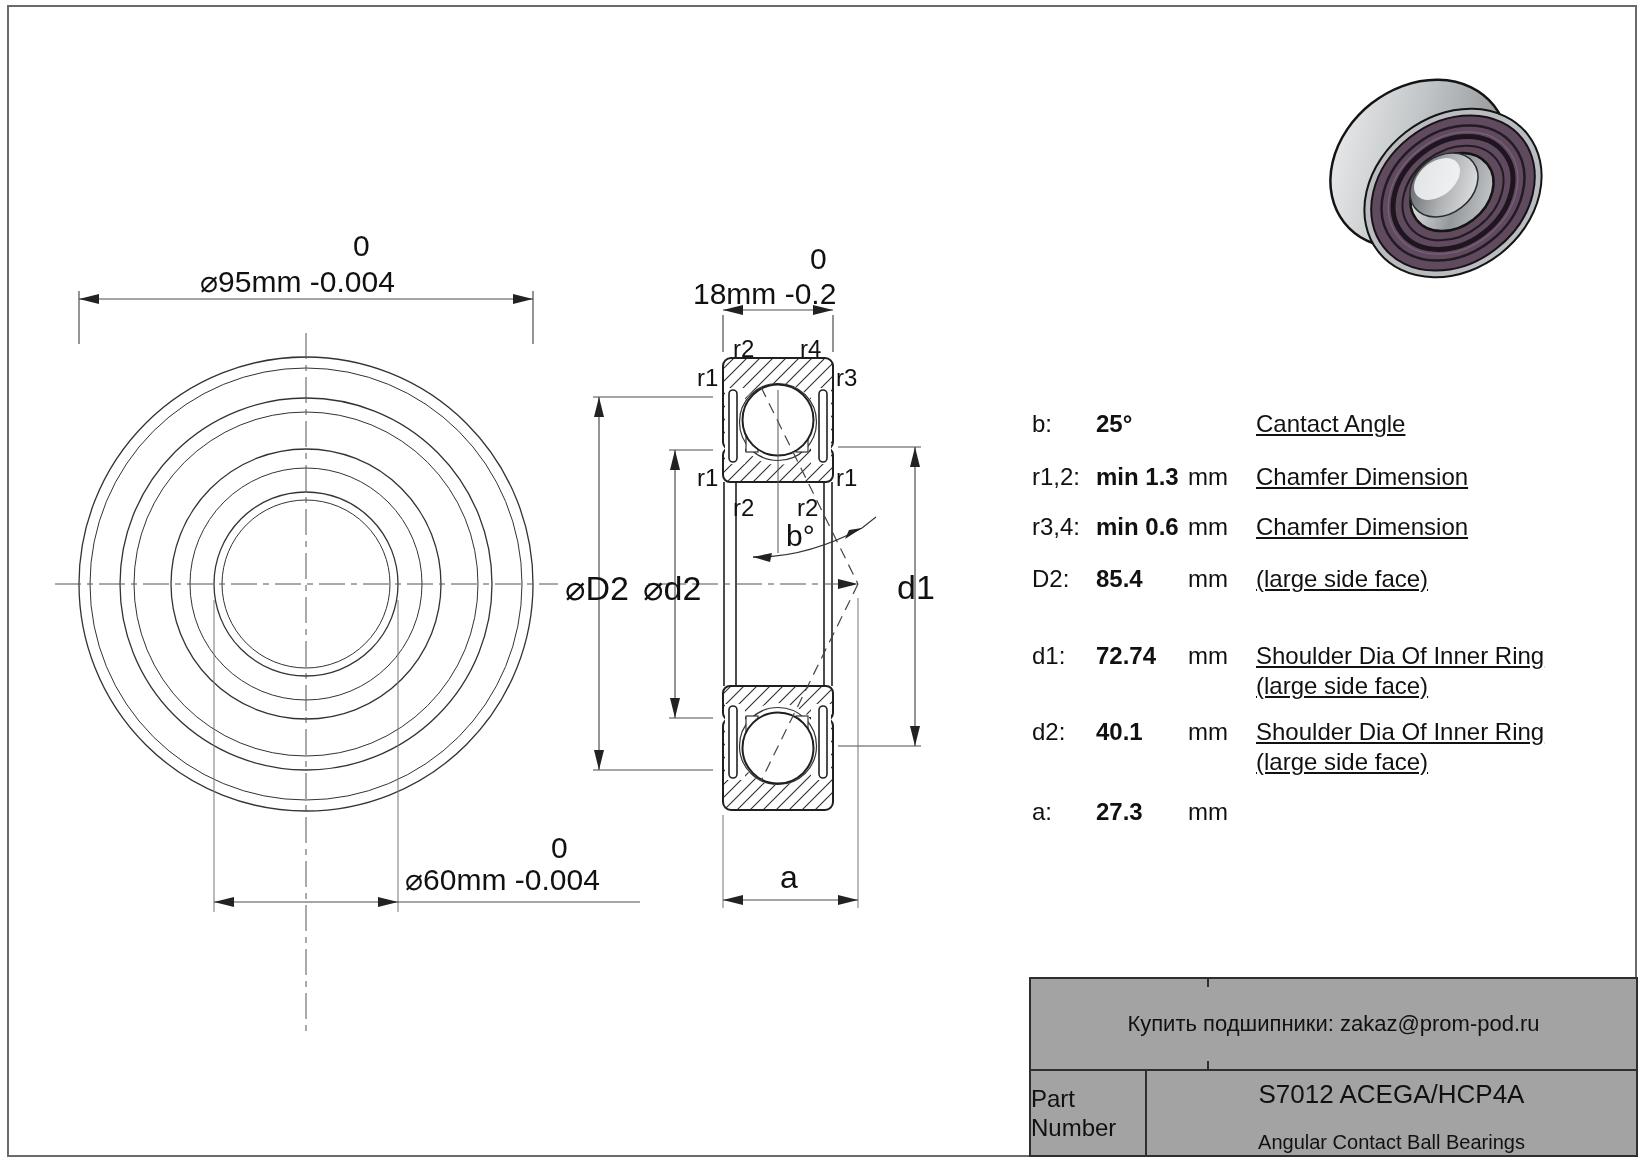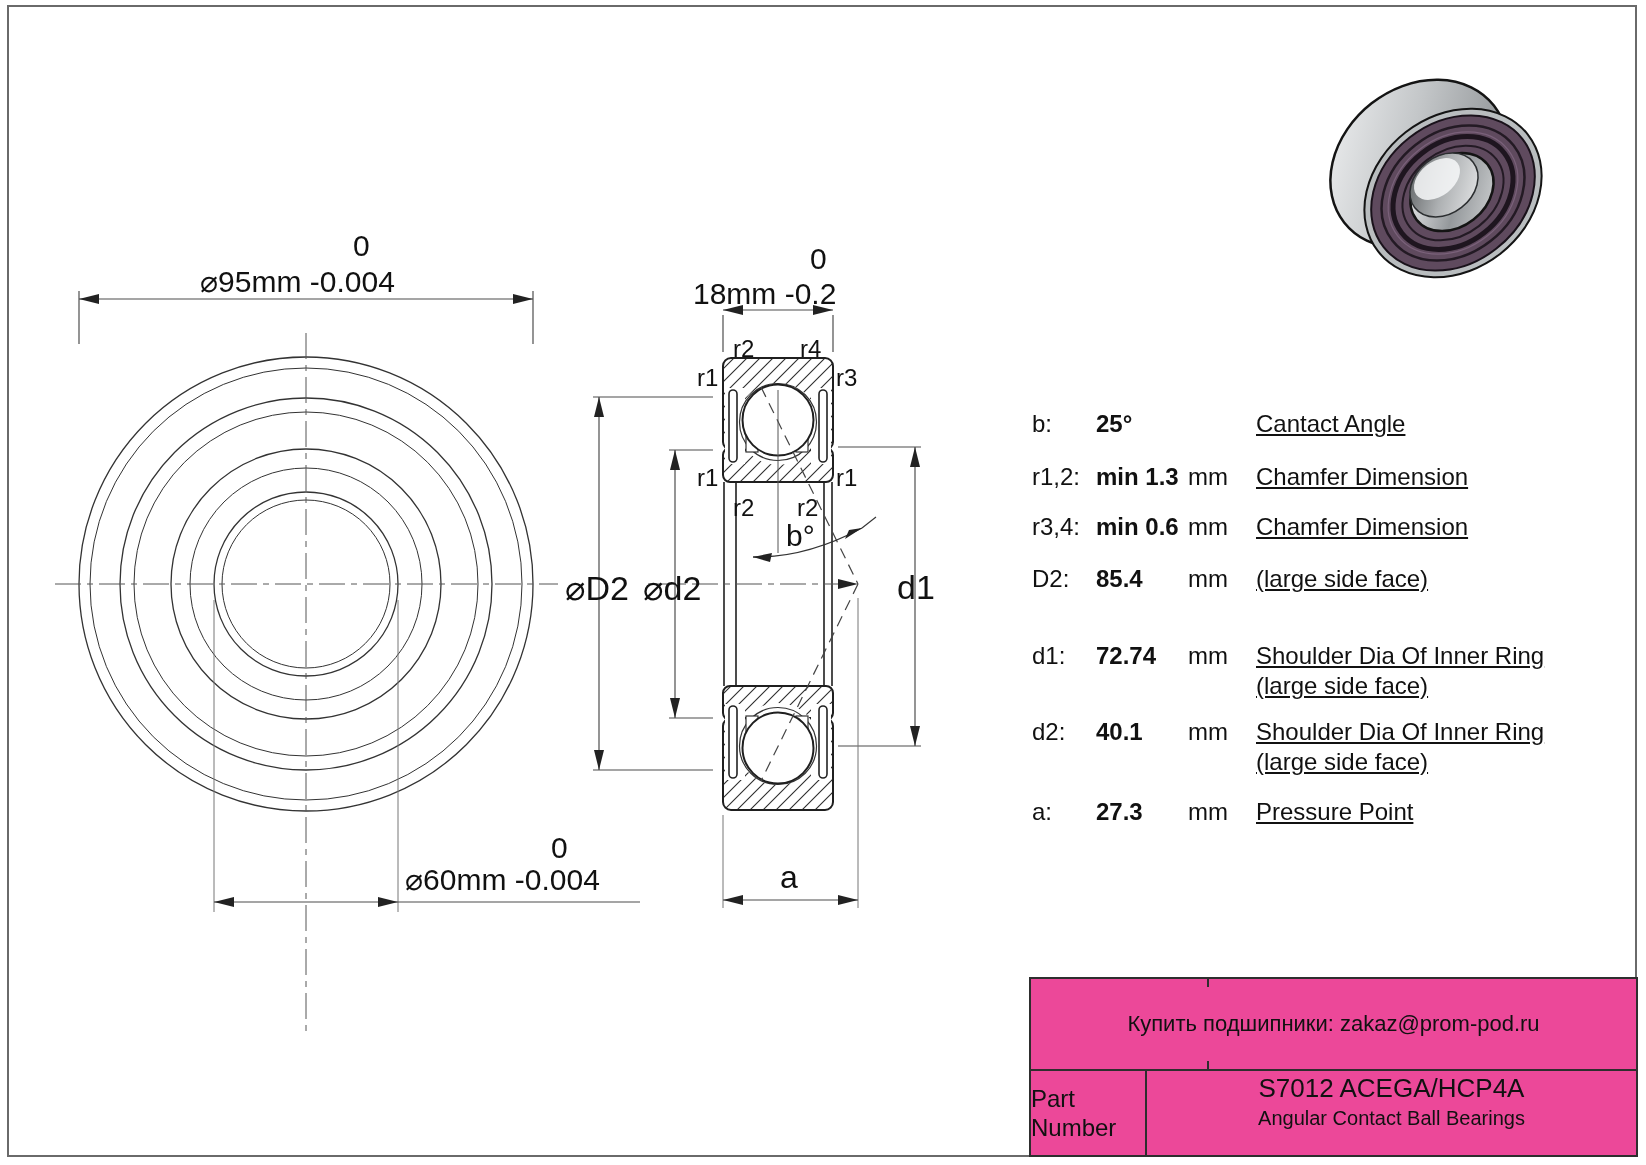--- a/index.html
+++ b/index.html
@@ -13,32 +13,32 @@
   
   #spec{position:absolute;left:1032px;top:0;width:606px;font-size:24px;line-height:30px;}
   .spec-row{position:absolute;left:0;width:606px;}
   .spec-row .k{position:absolute;left:0;white-space:nowrap;}
   .spec-row .v{position:absolute;left:64px;white-space:nowrap;font-weight:bold;}
   .spec-row .u{position:absolute;left:156px;white-space:nowrap;}
   .spec-row .d{position:absolute;left:224px;white-space:nowrap;text-decoration:underline;}
 
   
   #title-block{position:absolute;left:1029px;top:977px;width:609px;height:180px;
-        border:2px solid #2e2e2e;box-sizing:border-box;background:#ec4899;}
+        border:2px solid #2e2e2e;box-sizing:border-box;background:#a3a3a3;}
   #tb-divider{position:absolute;left:0;top:90px;width:100%;height:2px;background:#2e2e2e;}
   #tb-vdivider{position:absolute;left:114px;top:92px;bottom:0;width:2px;background:#2e2e2e;}
   .tb-tick{position:absolute;left:176px;width:2px;height:8px;background:#2e2e2e;}
   #tb-contact-cell{position:absolute;left:0;top:0;right:0;height:90px;display:flex;
         align-items:center;justify-content:center;font-size:22px;}
   #tb-part-label-cell{position:absolute;left:0;top:92px;width:114px;bottom:0;display:flex;
         flex-direction:column;align-items:flex-start;justify-content:center;font-size:24px;line-height:29px;}
   #tb-part-cell{position:absolute;left:116px;top:92px;right:0;bottom:0;display:flex;
-        flex-direction:column;align-items:center;justify-content:flex-start;}
+        flex-direction:column;align-items:center;justify-content:flex-end;}
   #tb-part-number{font-size:26px;line-height:34px;}
-  #tb-part-type{font-size:20px;line-height:26px;}
+  #tb-part-type{font-size:20px;line-height:26px;margin-top:18px;}
 </style>
 </head>
 <body>
 
 <div id="page">
   <div id="page-border"></div>
 
   <svg width="1646" height="1165" viewBox="0 0 1646 1165">
     <defs>
       <pattern id="hatch" width="13" height="13" patternUnits="userSpaceOnUse">
@@ -295,21 +295,20 @@
       <span class="d">
           <div>Shoulder Dia Of Inner Ring</div>
           <div>(large side face)</div>
         </span>
     </div>
     <div class="spec-row" style="top:797px">
       <span class="k">a:</span>
       <span class="v">27.3</span>
       <span class="u">mm</span>
       <span class="d">
-          <div>Pressure Point</div>
         </span>
     </div>
   </div>
 
   <div id="title-block">
     <div class="tb-tick" style="top:0"></div>
     <div class="tb-tick" style="top:82px"></div>
     <div id="tb-divider"></div>
     <div id="tb-vdivider"></div>
     <div id="tb-contact-cell">Купить подшипники: zakaz@prom-pod.ru</div>

